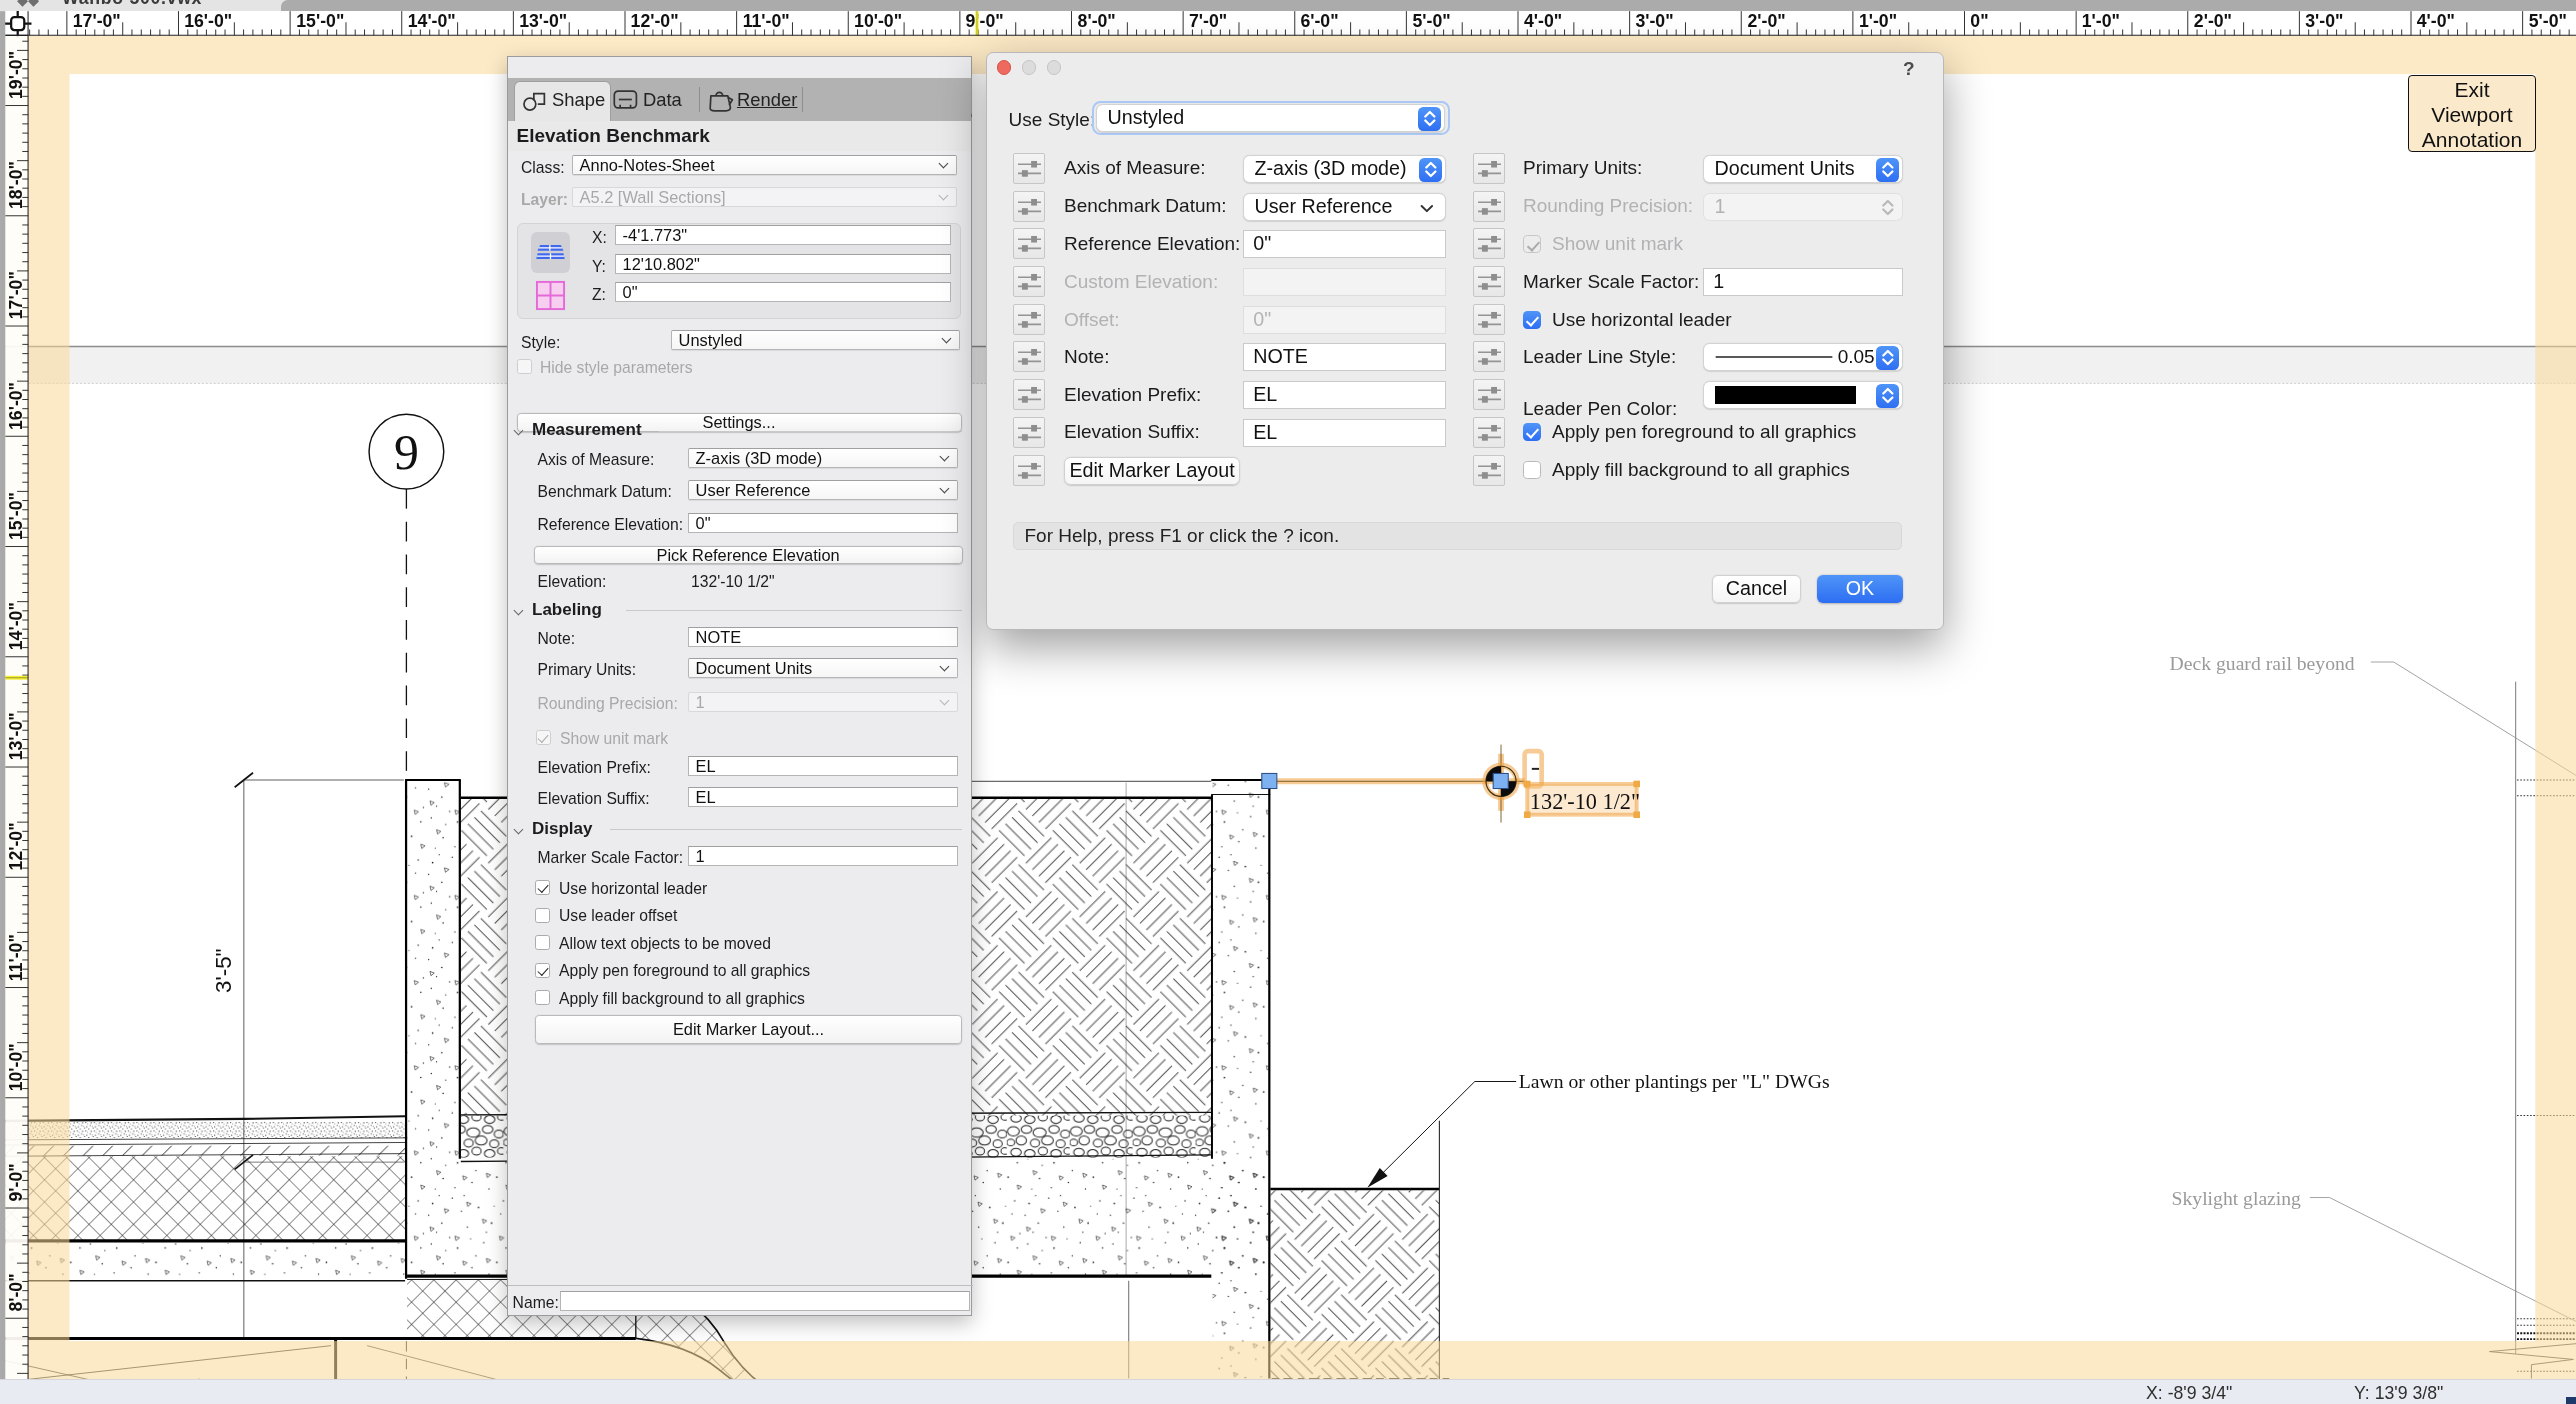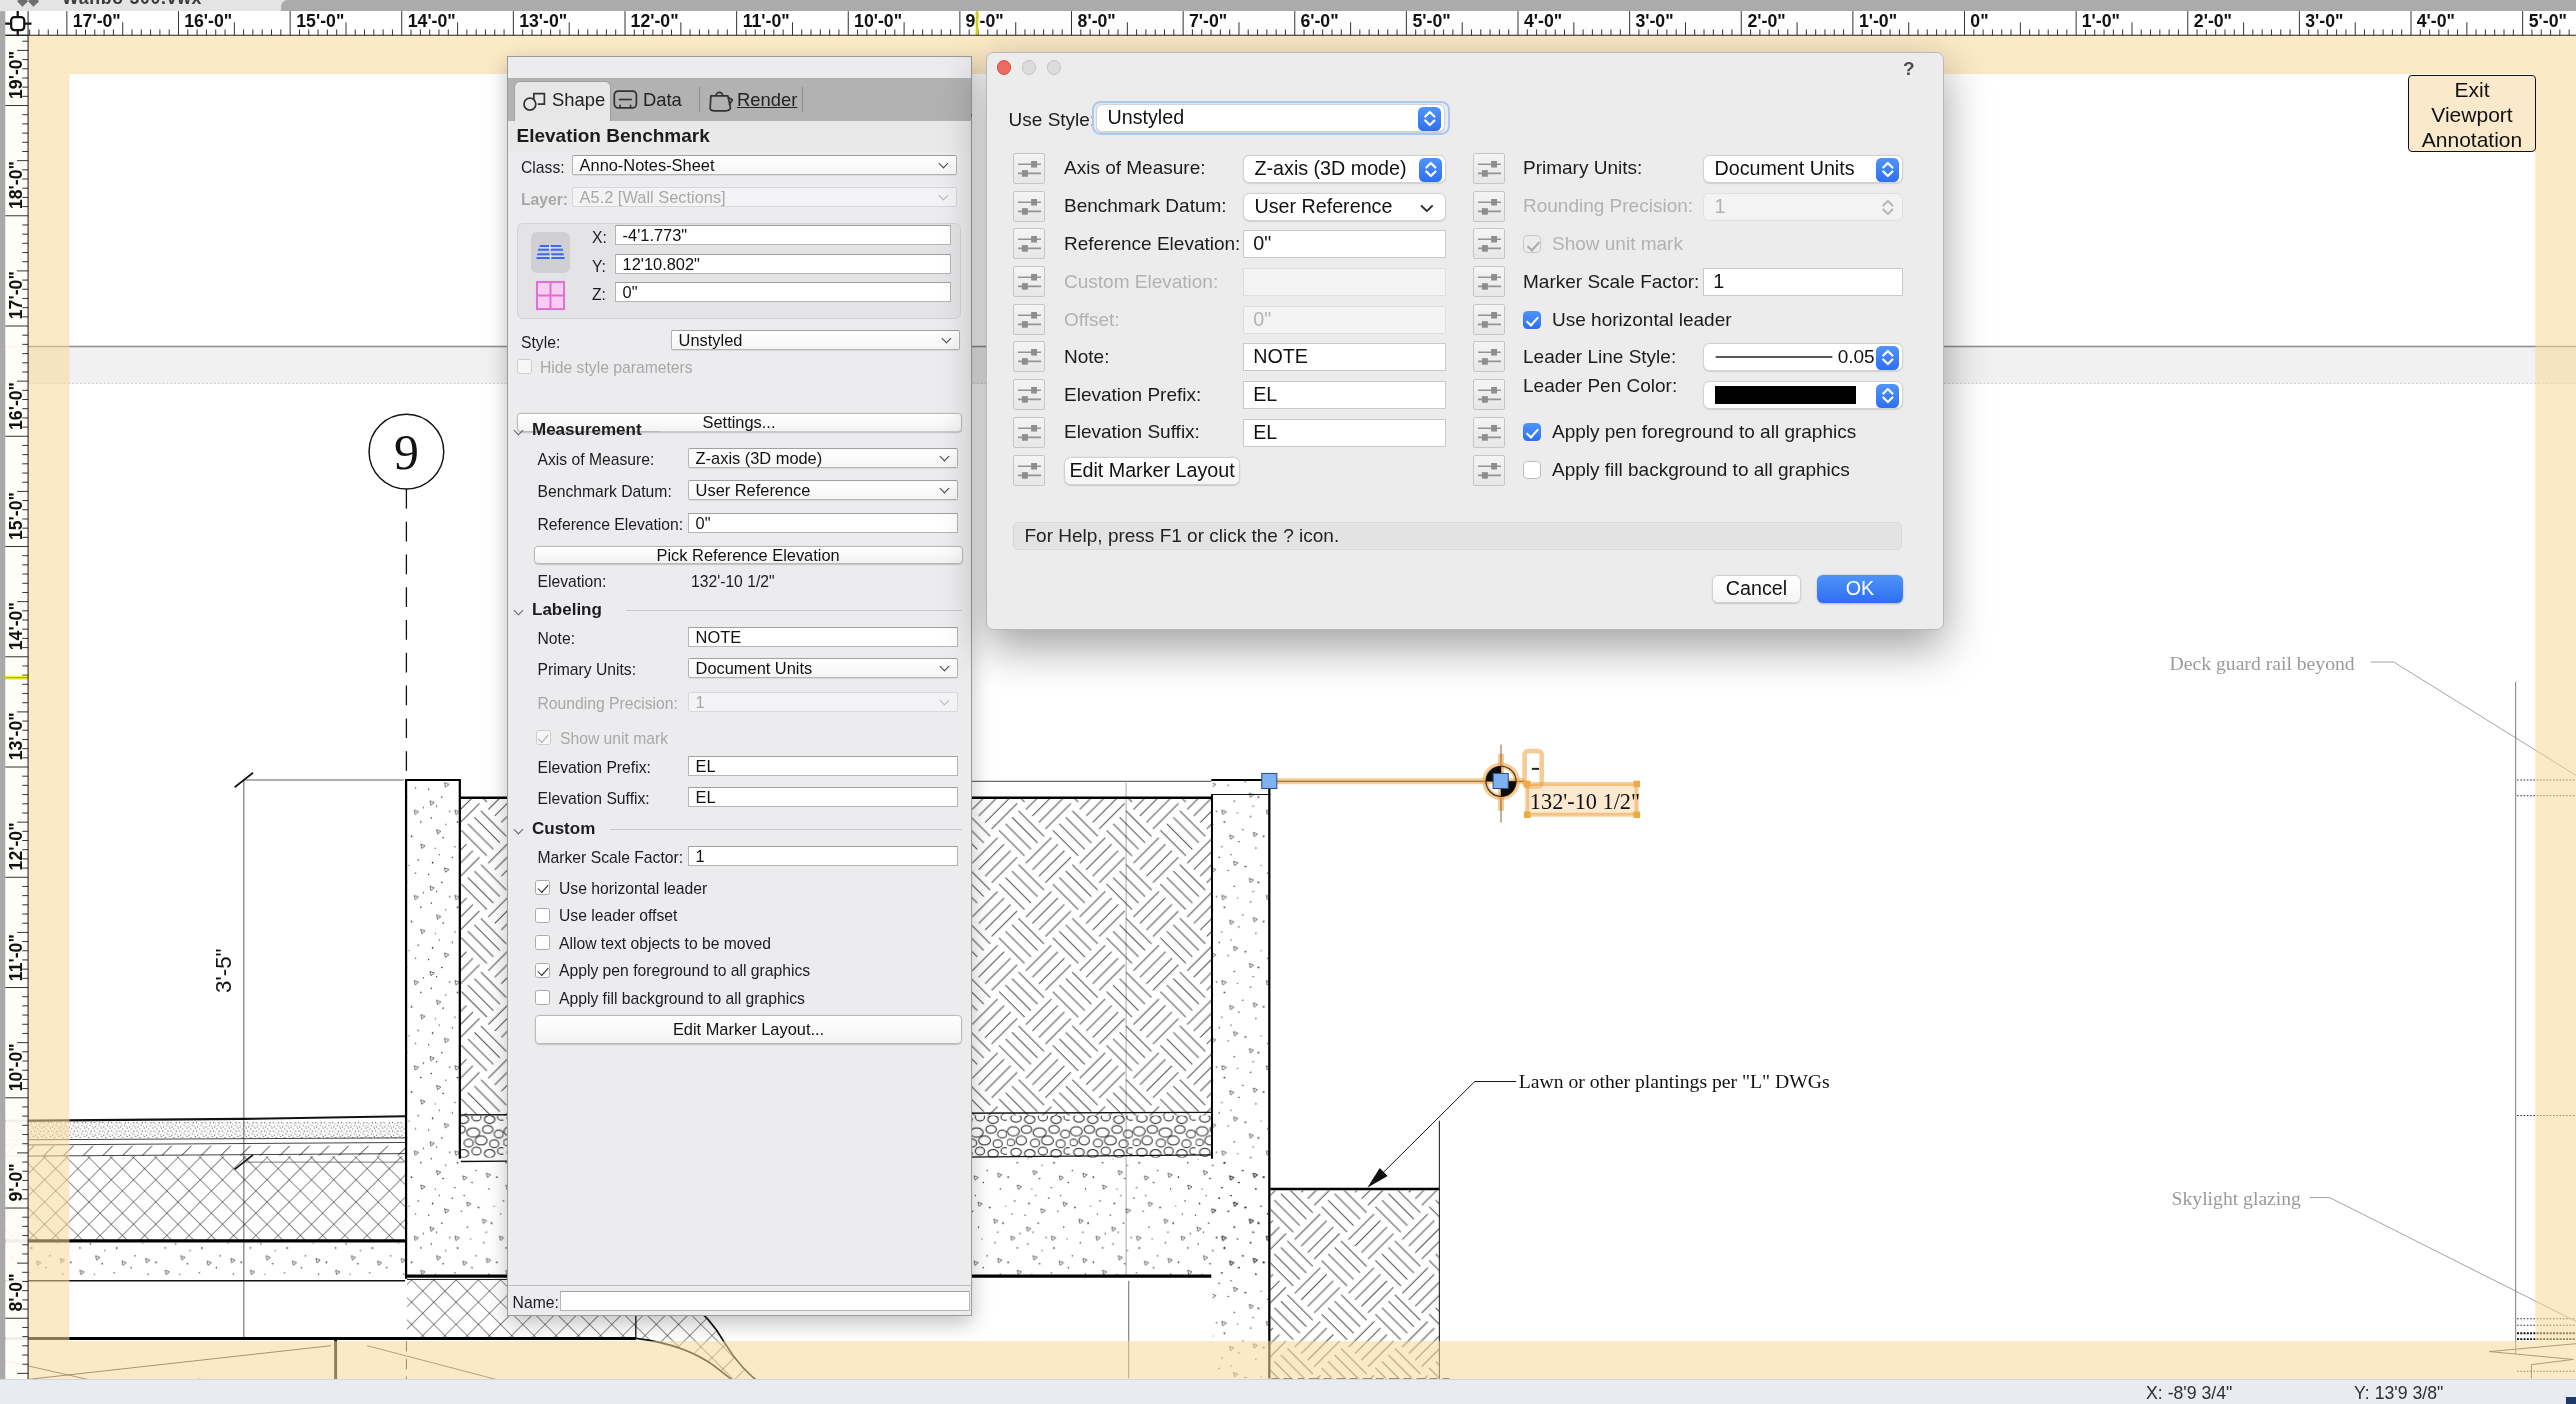--- a/index.html
+++ b/index.html
@@ -405,21 +405,21 @@
 <div class="plabel" style="left:29.5px; top:604px;">Primary Units:</div>
 <div class="psel" style="left:180px; top:601px; width:270px; height:20.3px;">Document Units</div>
 <div class="pgray" style="left:29.5px; top:638px;">Rounding Precision:</div>
 <div class="psel dis" style="left:180px; top:635px; width:270px; height:20.3px;">1</div>
 <div class="pchk dis on" style="left:27.5px; top:673px;"></div>
 <div class="pgray" style="left:52px; top:673px;">Show unit mark</div>
 <div class="plabel" style="left:29.5px; top:702px;">Elevation Prefix:</div>
 <div class="pfield" style="left:180px; top:699px; width:270px; height:20.3px;">EL</div>
 <div class="plabel" style="left:29.5px; top:733px;">Elevation Suffix:</div>
 <div class="pfield" style="left:180px; top:730px; width:270px; height:20.3px;">EL</div>
-<div class="psec" style="left:24px; top:762px;">Custom</div>
+<div class="psec" style="left:24px; top:762px;">Display</div>
 <div class="pline" style="left:102px; top:772px; width:352px;"></div>
 <div class="plabel" style="left:29.5px; top:792px;">Marker Scale Factor:</div>
 <div class="pfield" style="left:180px; top:789px; width:270px; height:20.3px;">1</div>
 <div class="pchk on" style="left:27px; top:823px;"></div>
 <div class="plabel" style="left:51px; top:823px;">Use horizontal leader</div>
 <div class="pchk" style="left:27px; top:851px;"></div>
 <div class="plabel" style="left:51px; top:850px;">Use leader offset</div>
 <div class="pchk" style="left:27px; top:878px;"></div>
 <div class="plabel" style="left:51px; top:878px;">Allow text objects to be moved</div>
 <div class="pchk on" style="left:27px; top:906px;"></div>
@@ -620,21 +620,21 @@
           <path d="M0 3 H180" stroke="#222" stroke-width="2.2"></path>
         </svg>
         <span style="font-size:19px;">0.05</span>
         <span class="dstep">
           <svg width="15.7" height="17" viewBox="0 0 24 26">
             <path d="M5 10 L12 3 L19 10" stroke="#ffffff" stroke-width="3.4" fill="none" stroke-linecap="round" stroke-linejoin="round"></path>
             <path d="M5 16 L12 23 L19 16" stroke="#ffffff" stroke-width="3.4" fill="none" stroke-linecap="round" stroke-linejoin="round"></path>
           </svg>
         </span>
       </div>
-<div class="dlabel" style="left:536px; top:322px;text-align:right;">Leader Pen Color:</div>
+<div class="dlabel" style="left:536px; top:345px;text-align:right;">Leader Pen Color:</div>
 <div class="dpop" style="left:716px; top:328px; width:200px;">
         <span style="display:inline-block;width:141px;height:17.7px;background:#000;"></span>
         <span class="dstep">
           <svg width="15.7" height="17" viewBox="0 0 24 26">
             <path d="M5 10 L12 3 L19 10" stroke="#ffffff" stroke-width="3.4" fill="none" stroke-linecap="round" stroke-linejoin="round"></path>
             <path d="M5 16 L12 23 L19 16" stroke="#ffffff" stroke-width="3.4" fill="none" stroke-linecap="round" stroke-linejoin="round"></path>
           </svg>
         </span>
       </div>
 <div class="dchk on" style="left:536px; top:370px;"></div>

